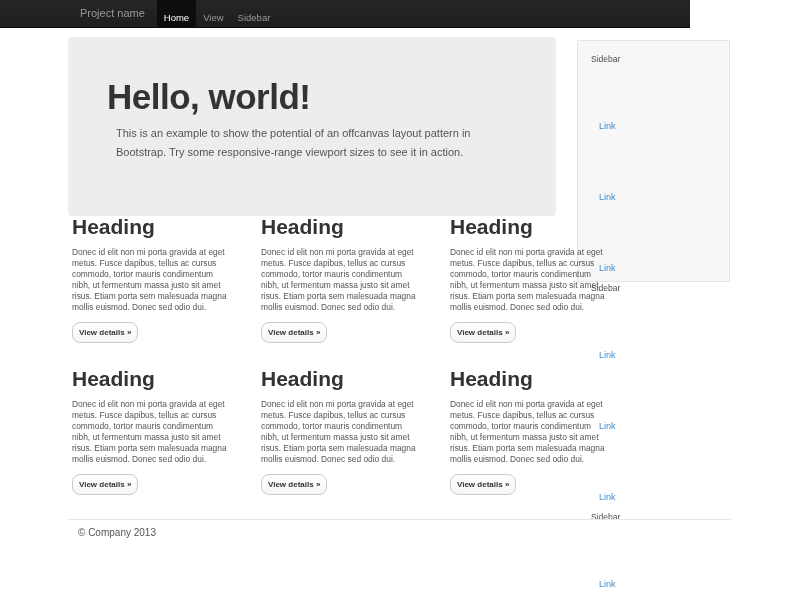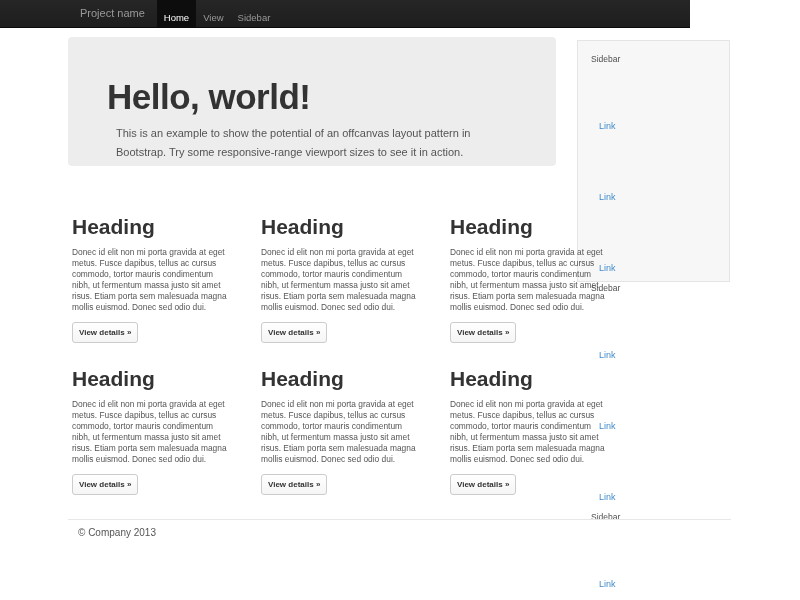--- a/index.html
+++ b/index.html
@@ -44,21 +44,21 @@
   }
   .nav-link.active {
     background: #0d0d0d;
     color: #fff;
   }
 
   
   .jumbotron {
     position: absolute;
     left: 68px; top: 37px;
-    width: 488px; height: 129px;
+    width: 488px; height: 179px;
     background: #ededed;
     border-radius: 4px;
     padding: 41px 40px 0 39px;
   }
   .jumbotron h1 {
     margin: 0;
     font-size: 35px;
     font-weight: bold;
     color: #333;
     letter-spacing: -0.5px;
@@ -101,21 +101,21 @@
     display: inline-block;
     margin-top: 9px;
     padding: 4px 6px;
     font-family: "Liberation Sans", sans-serif;
     font-size: 8px;
     font-weight: bold;
     line-height: 11px;
     color: #333;
     background: linear-gradient(#ffffff, #f5f5f5);
     border: 1px solid #ccc;
-    border-radius: 3px;
+    border-radius: 8px;
     cursor: pointer;
     white-space: nowrap;
   }
 
   
   .sidebar {
     position: absolute;
     left: 577px; top: 40px;
     width: 153px; height: 242px;
     background: #f7f7f7;

